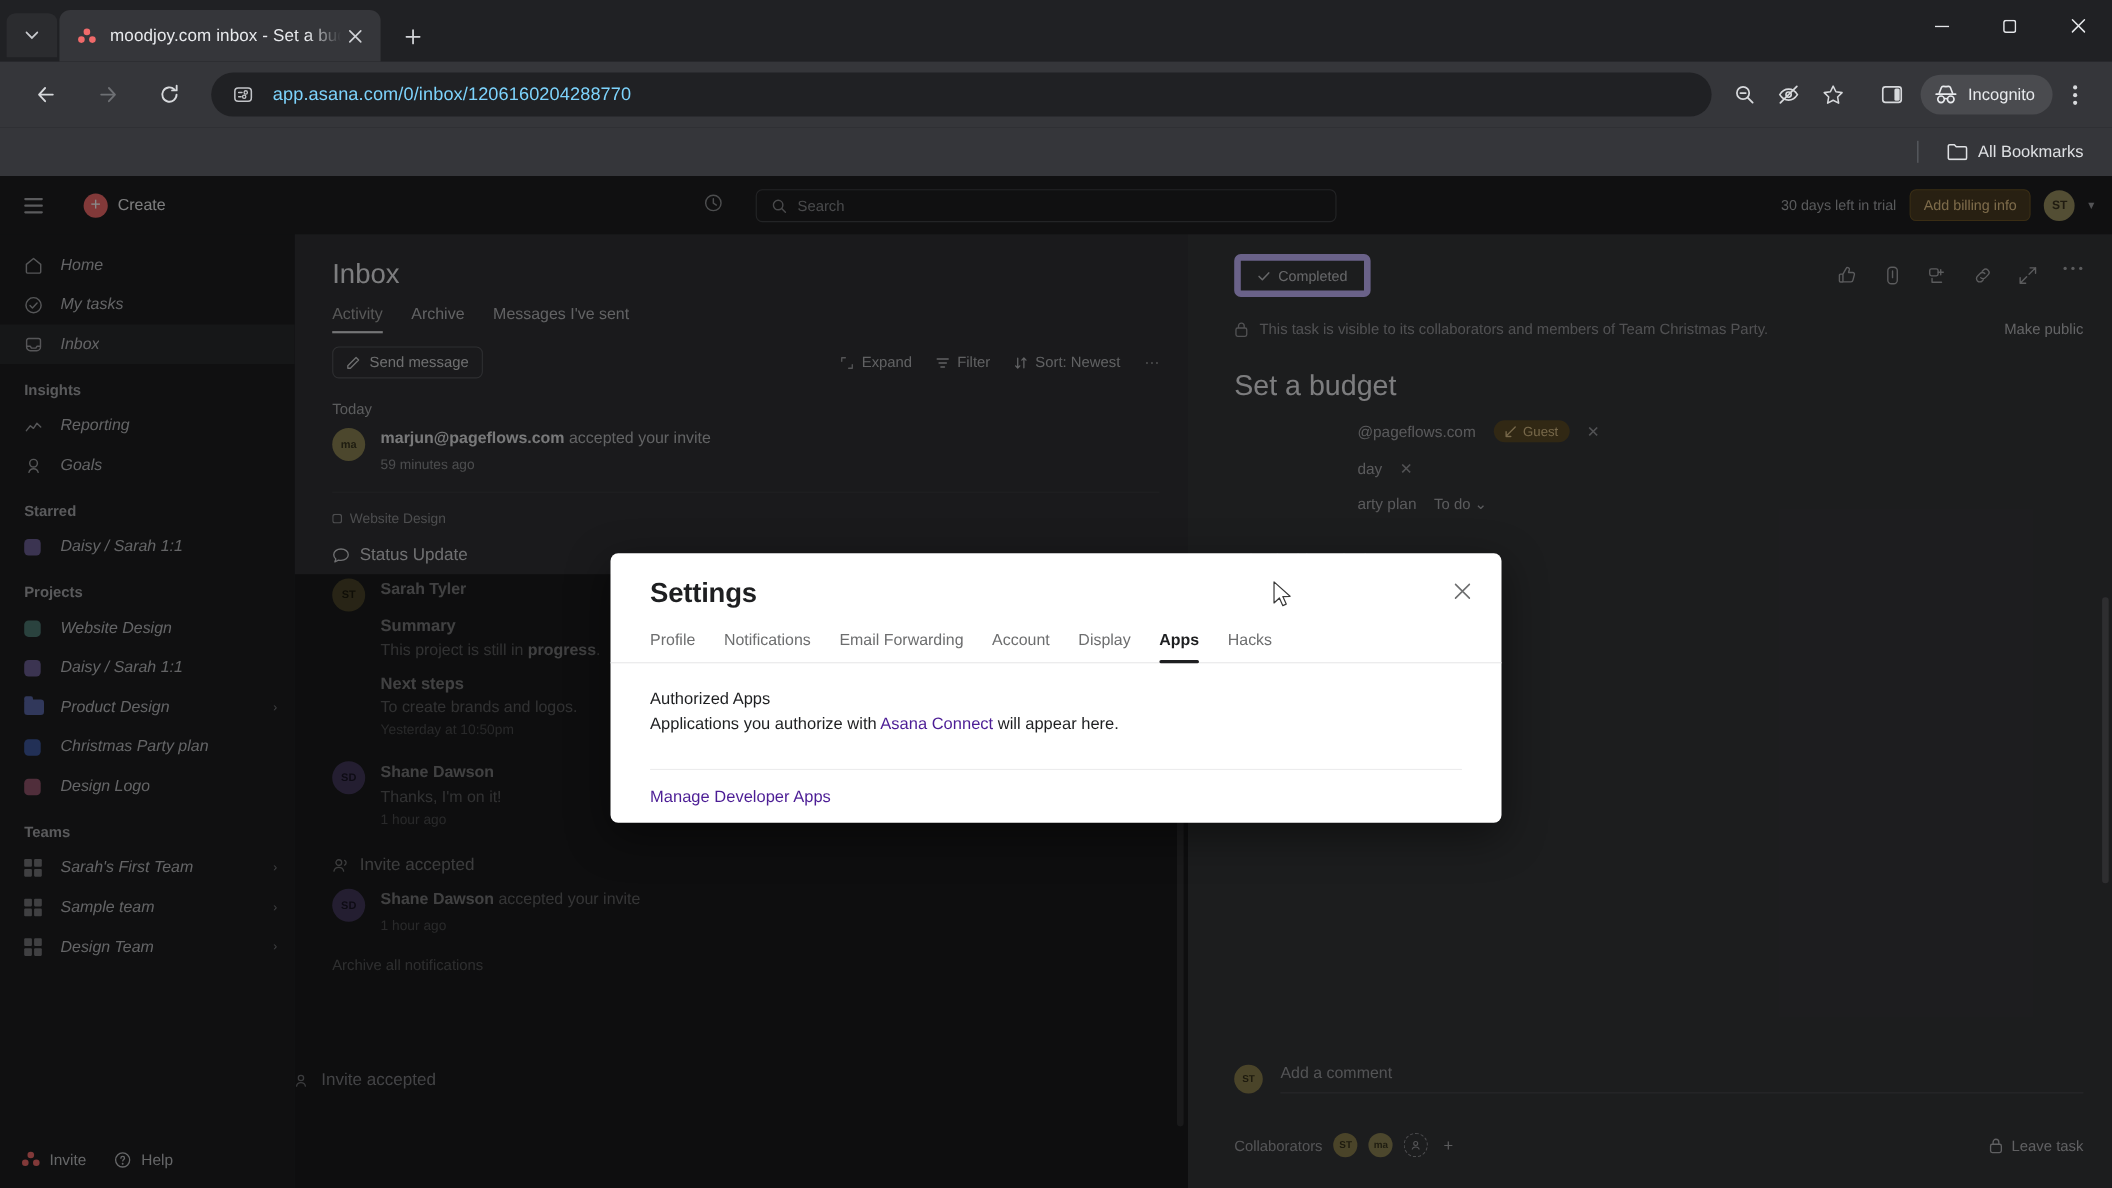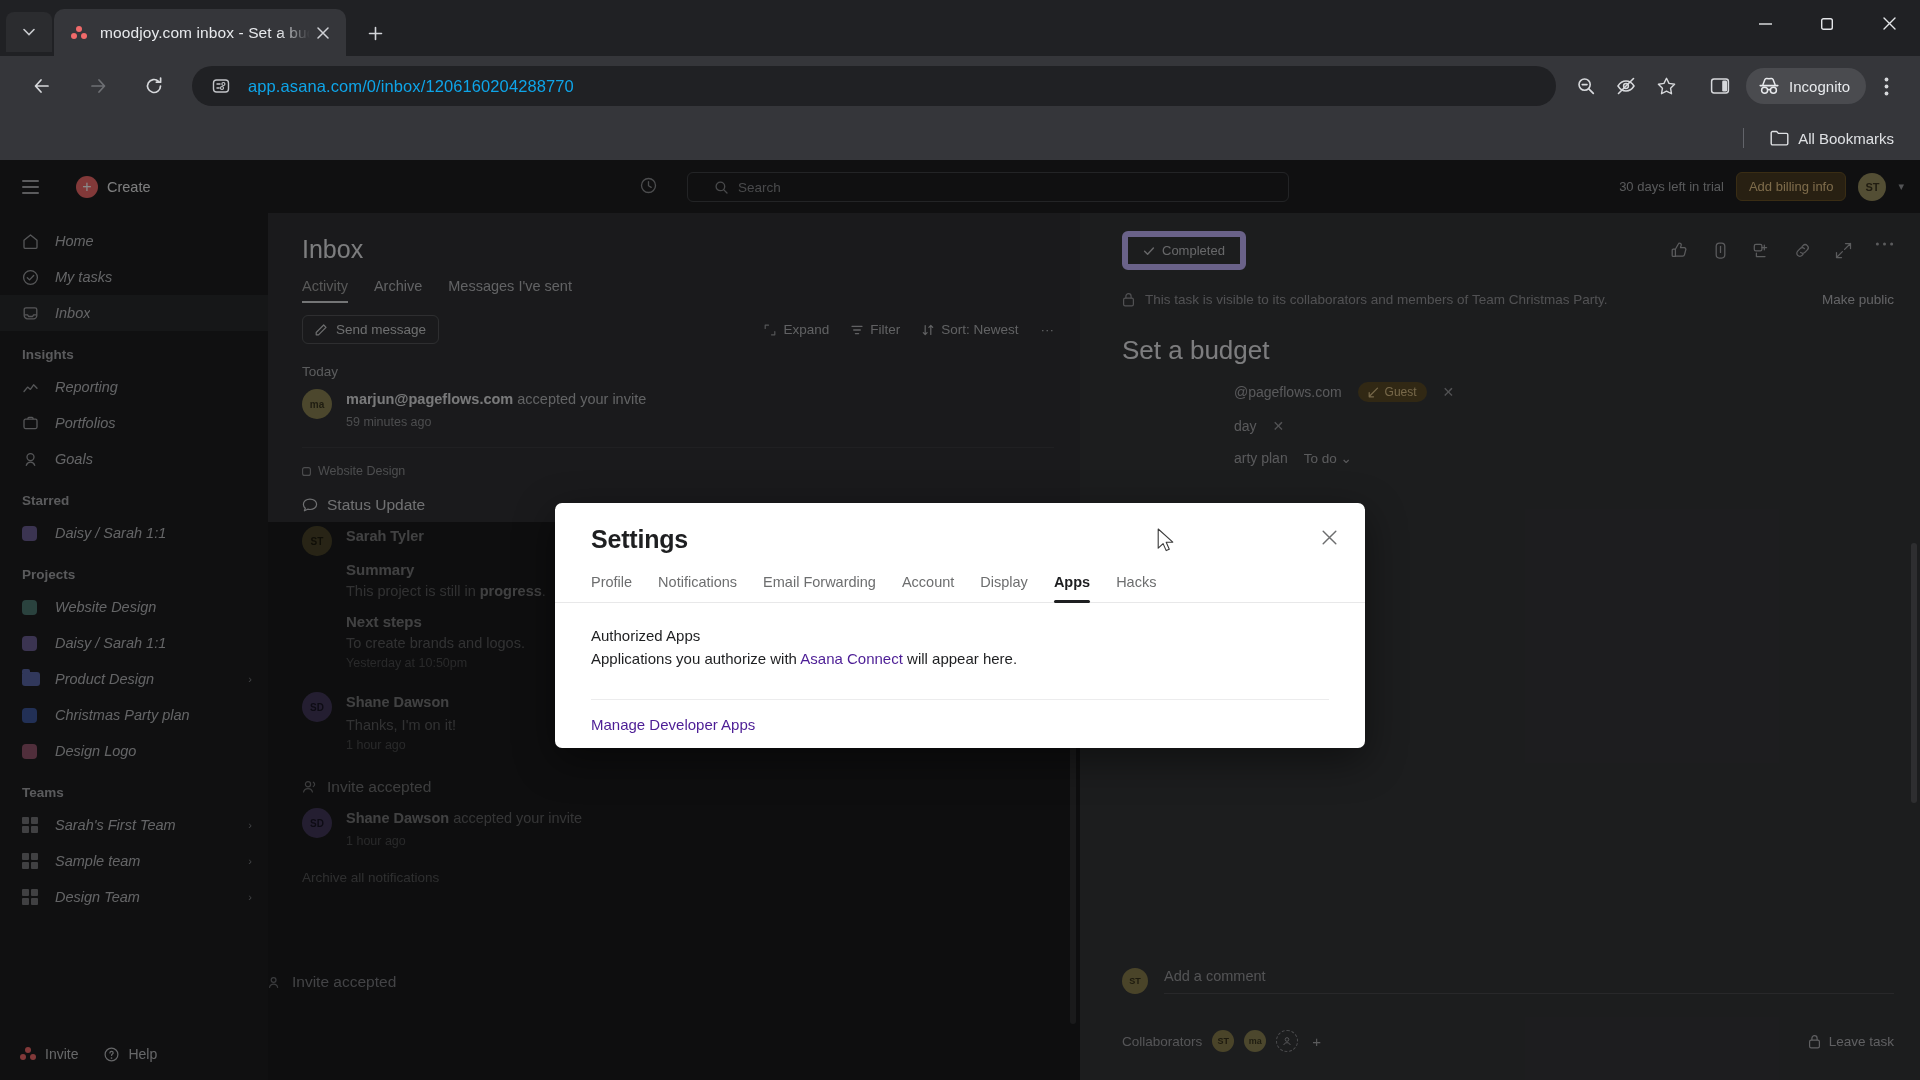--- a/index.html
+++ b/index.html
@@ -67,21 +67,21 @@
   }
   .tb-icon.nav { margin: 0 8px; }
   .omnibox {
     flex: 1; height: 40px; background: #202124; border-radius: 20px;
     display: flex; align-items: center; padding: 0 10px 0 14px; margin: 0 10px 0 10px;
     cursor: text;
   }
   .omni-site { width: 30px; height: 30px; display:flex; align-items:center; justify-content:center;
     color:#c2c4c8; flex:0 0 30px; }
   .omni-url {
-    font-size: 16.5px; color: #0ea5e9; margin-left: 12px; letter-spacing: .1px; white-space: nowrap;
+    font-size: 16.5px; color: #7dd3fc; margin-left: 12px; letter-spacing: .1px; white-space: nowrap;
   }
   .incognito-pill {
     height: 36px; background: #4a4b4f; border-radius: 18px; display: flex; align-items: center;
     padding: 0 16px 0 12px; margin-left: 6px; color: #e8eaed; font-size: 15px; cursor: pointer;
   }
   .incognito-pill svg { margin-right: 9px; }
 
   .bookmarkbar {
     position: absolute; top: 116px; left: 0; width: 1920px; height: 44px;
     background: #35363a; display: flex; align-items: center; justify-content: flex-end;
@@ -111,22 +111,22 @@
     font-size: 14.5px; padding: 6px 12px 6px 6px; border-radius: 7px; cursor: pointer;
   }
   .create-plus {
     width: 22px; height: 22px; border-radius: 50%; background: #f06a6a; color: #fff;
     display:flex; align-items:center; justify-content:center; font-size: 16px; margin-right: 9px;
     font-weight: 400; line-height: 1;
   }
   .top-center { position: absolute; left: 640px; top: 12px; display: flex; align-items: center; }
   .clock-icon { color: #8d8e91; margin-right: 30px; cursor: pointer; }
   .search-box {
-    width: 602px; height: 30px; border: 1px solid #424346; border-radius: 6px;
-    display: flex; align-items: center; padding: 0 27px; color: #87888b; font-size: 13.5px;
+    width: 528px; height: 30px; border: 1px solid #424346; border-radius: 6px;
+    display: flex; align-items: center; padding: 0 14px; color: #87888b; font-size: 13.5px;
     cursor: text;
   }
   .search-box svg { margin-right: 10px; }
   .top-right { margin-left: auto; display: flex; align-items: center; gap: 12px; }
   .trial-text { color: #a5a6a9; font-size: 13px; }
   .billing-btn {
     background: #4a3c22; color: #e8c68a; font-size: 13px; border: 1px solid #6b5426;
     border-radius: 6px; padding: 6px 12px; cursor: pointer;
   }
   .avatar {
@@ -501,29 +501,20 @@
         <span class="ico">
           <svg width="17" height="17" viewBox="0 0 17 17">
               <path d="M2 12.5l3.6-4.4 2.8 2.3 3.2-4.6 3.4 3.4" stroke="#9fa0a3" stroke-width="1.3" fill="none" stroke-linecap="round" stroke-linejoin="round"></path>
             </svg>
         </span>
         <span class="txt">Reporting</span>
       </div>
       <div class="nav-item">
         <span class="ico">
           <svg width="17" height="17" viewBox="0 0 17 17">
-              <rect x="2" y="4.2" width="13" height="9.4" rx="1.5" stroke="#9fa0a3" stroke-width="1.3" fill="none"></rect>
-              <path d="M6 4.2V3.3c0-.5.4-.9.9-.9h3.2c.5 0 .9.4.9.9v.9" stroke="#9fa0a3" stroke-width="1.3" fill="none"></path>
-            </svg>
-        </span>
-        <span class="txt">Portfolios</span>
-      </div>
-      <div class="nav-item">
-        <span class="ico">
-          <svg width="17" height="17" viewBox="0 0 17 17">
               <circle cx="8.5" cy="6.1" r="3.5" stroke="#9fa0a3" stroke-width="1.3" fill="none"></circle>
               <path d="M4.3 14.4c.6-2 2.2-3.2 4.2-3.2s3.6 1.2 4.2 3.2" stroke="#9fa0a3" stroke-width="1.3" fill="none" stroke-linecap="round"></path>
             </svg>
         </span>
         <span class="txt">Goals</span>
       </div>
 
       <div class="side-head">Starred</div>
       <div class="nav-item">
         <span class="ico">

